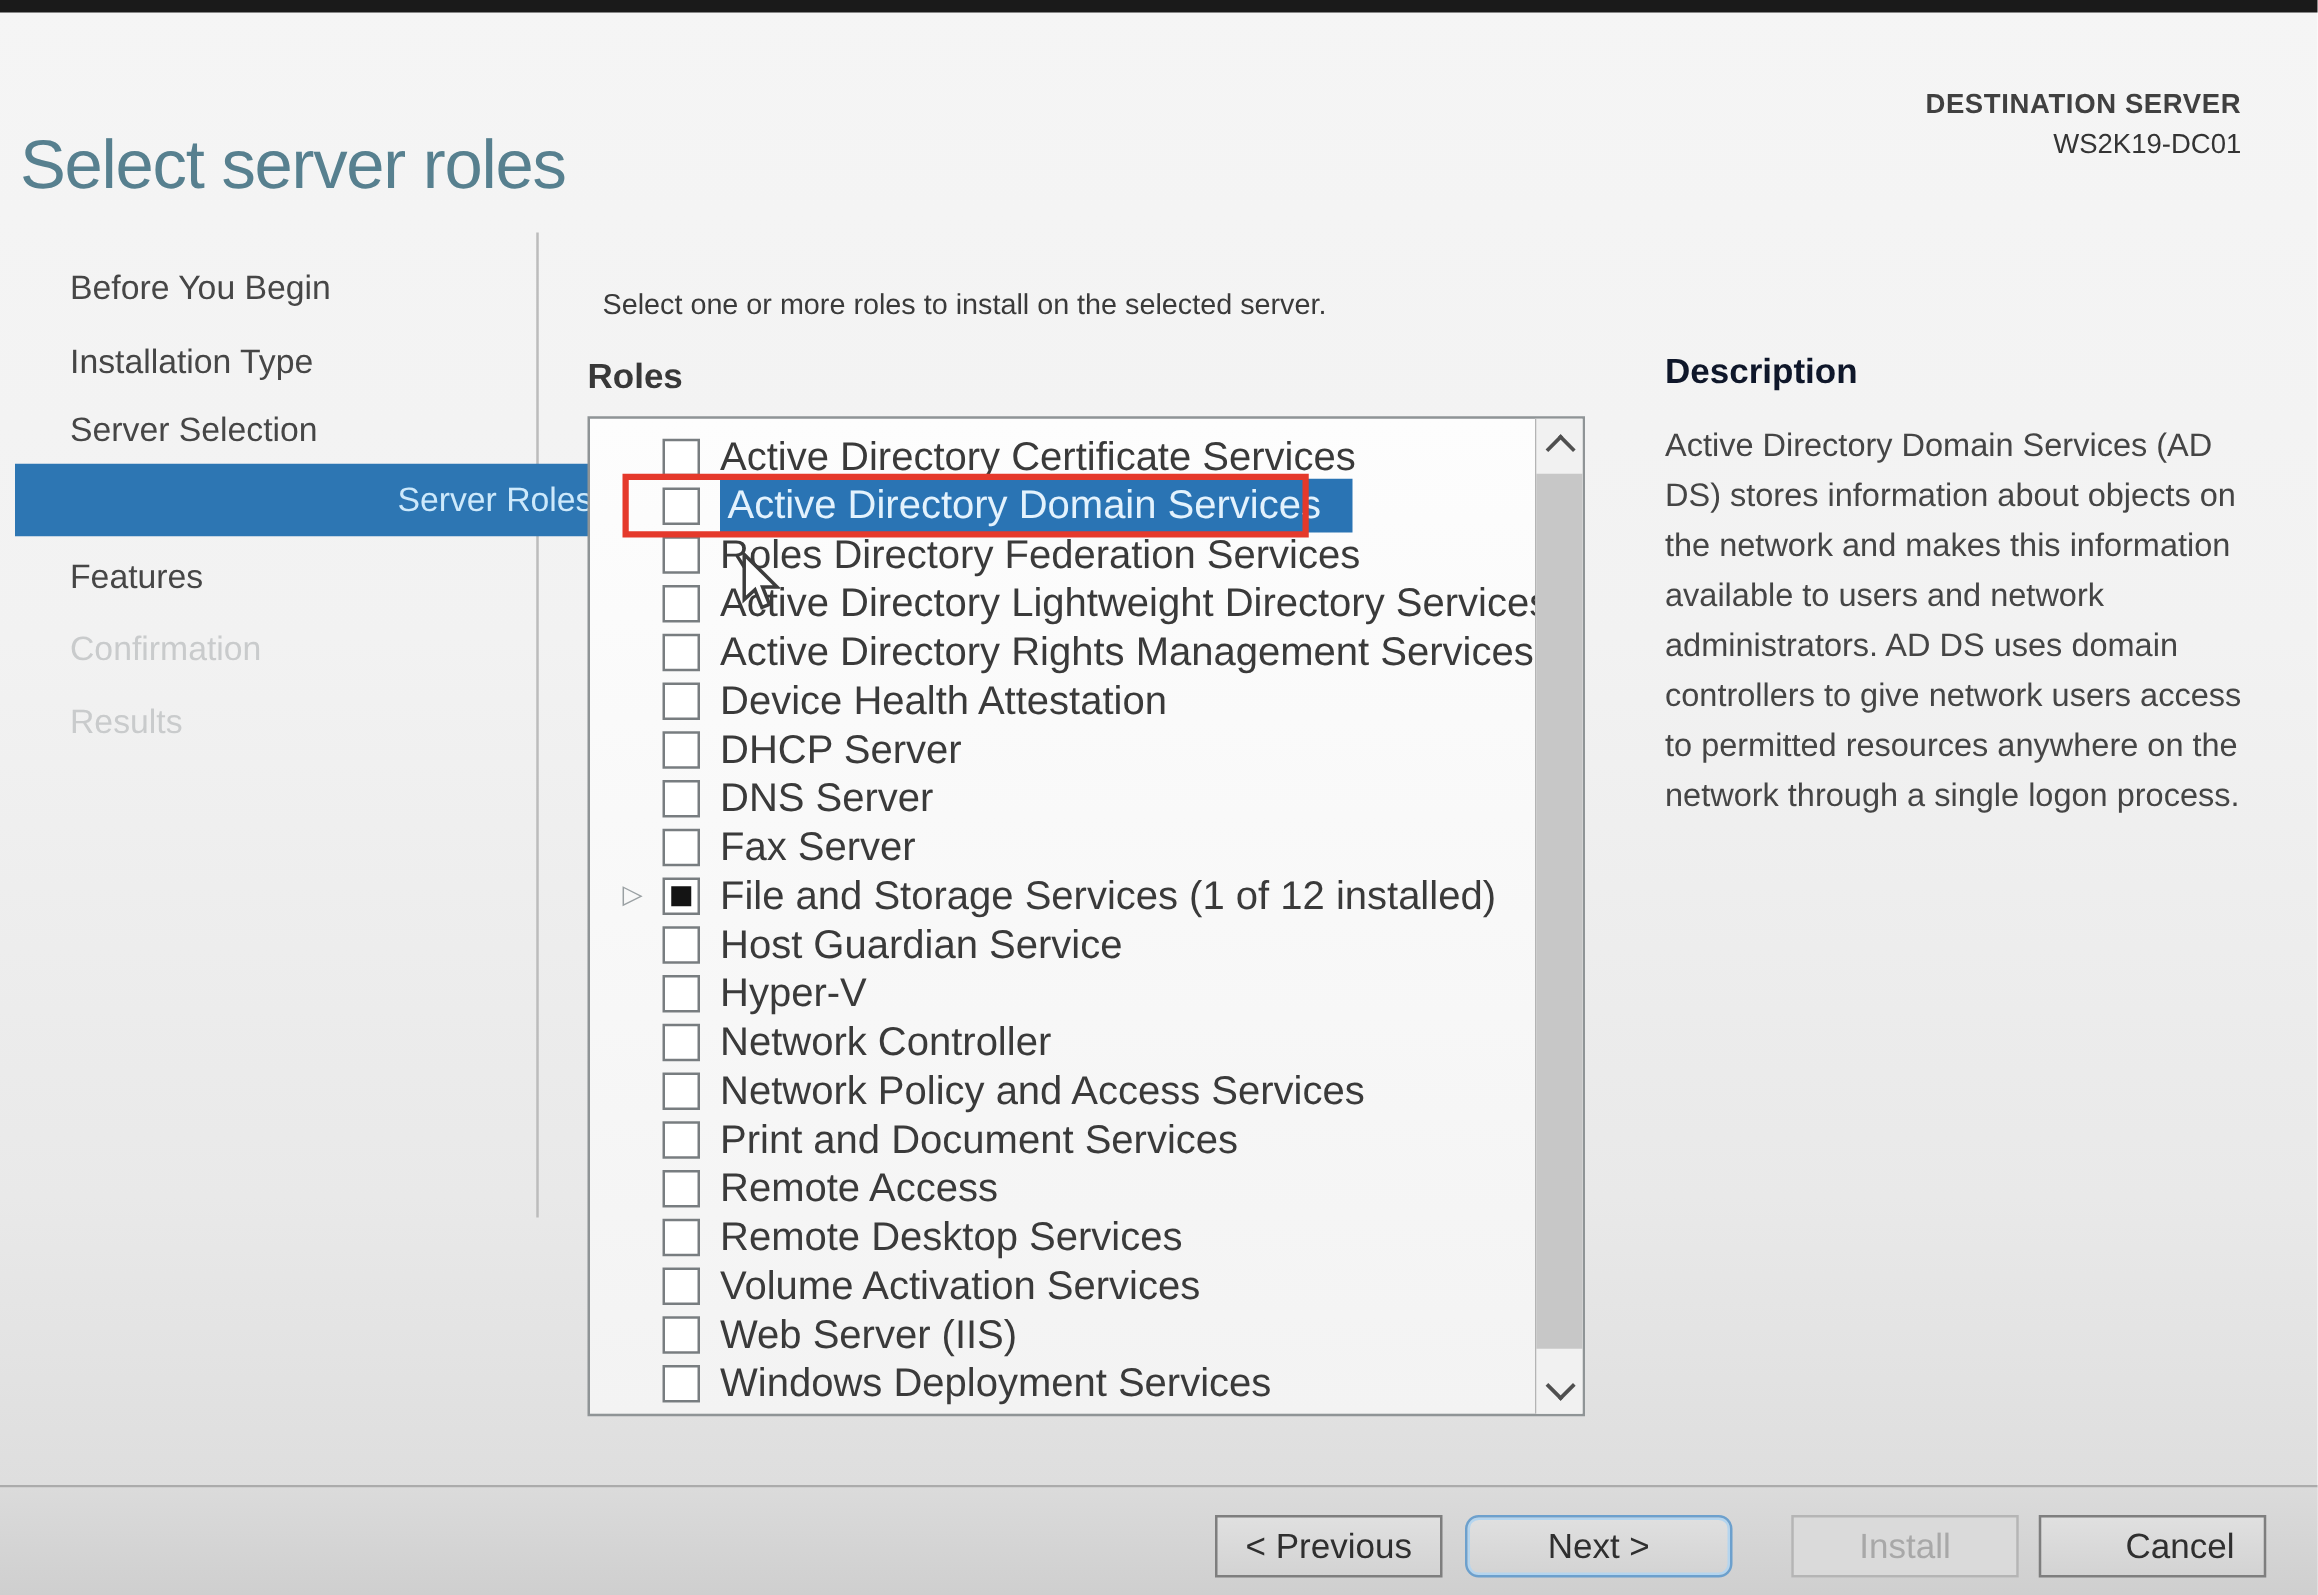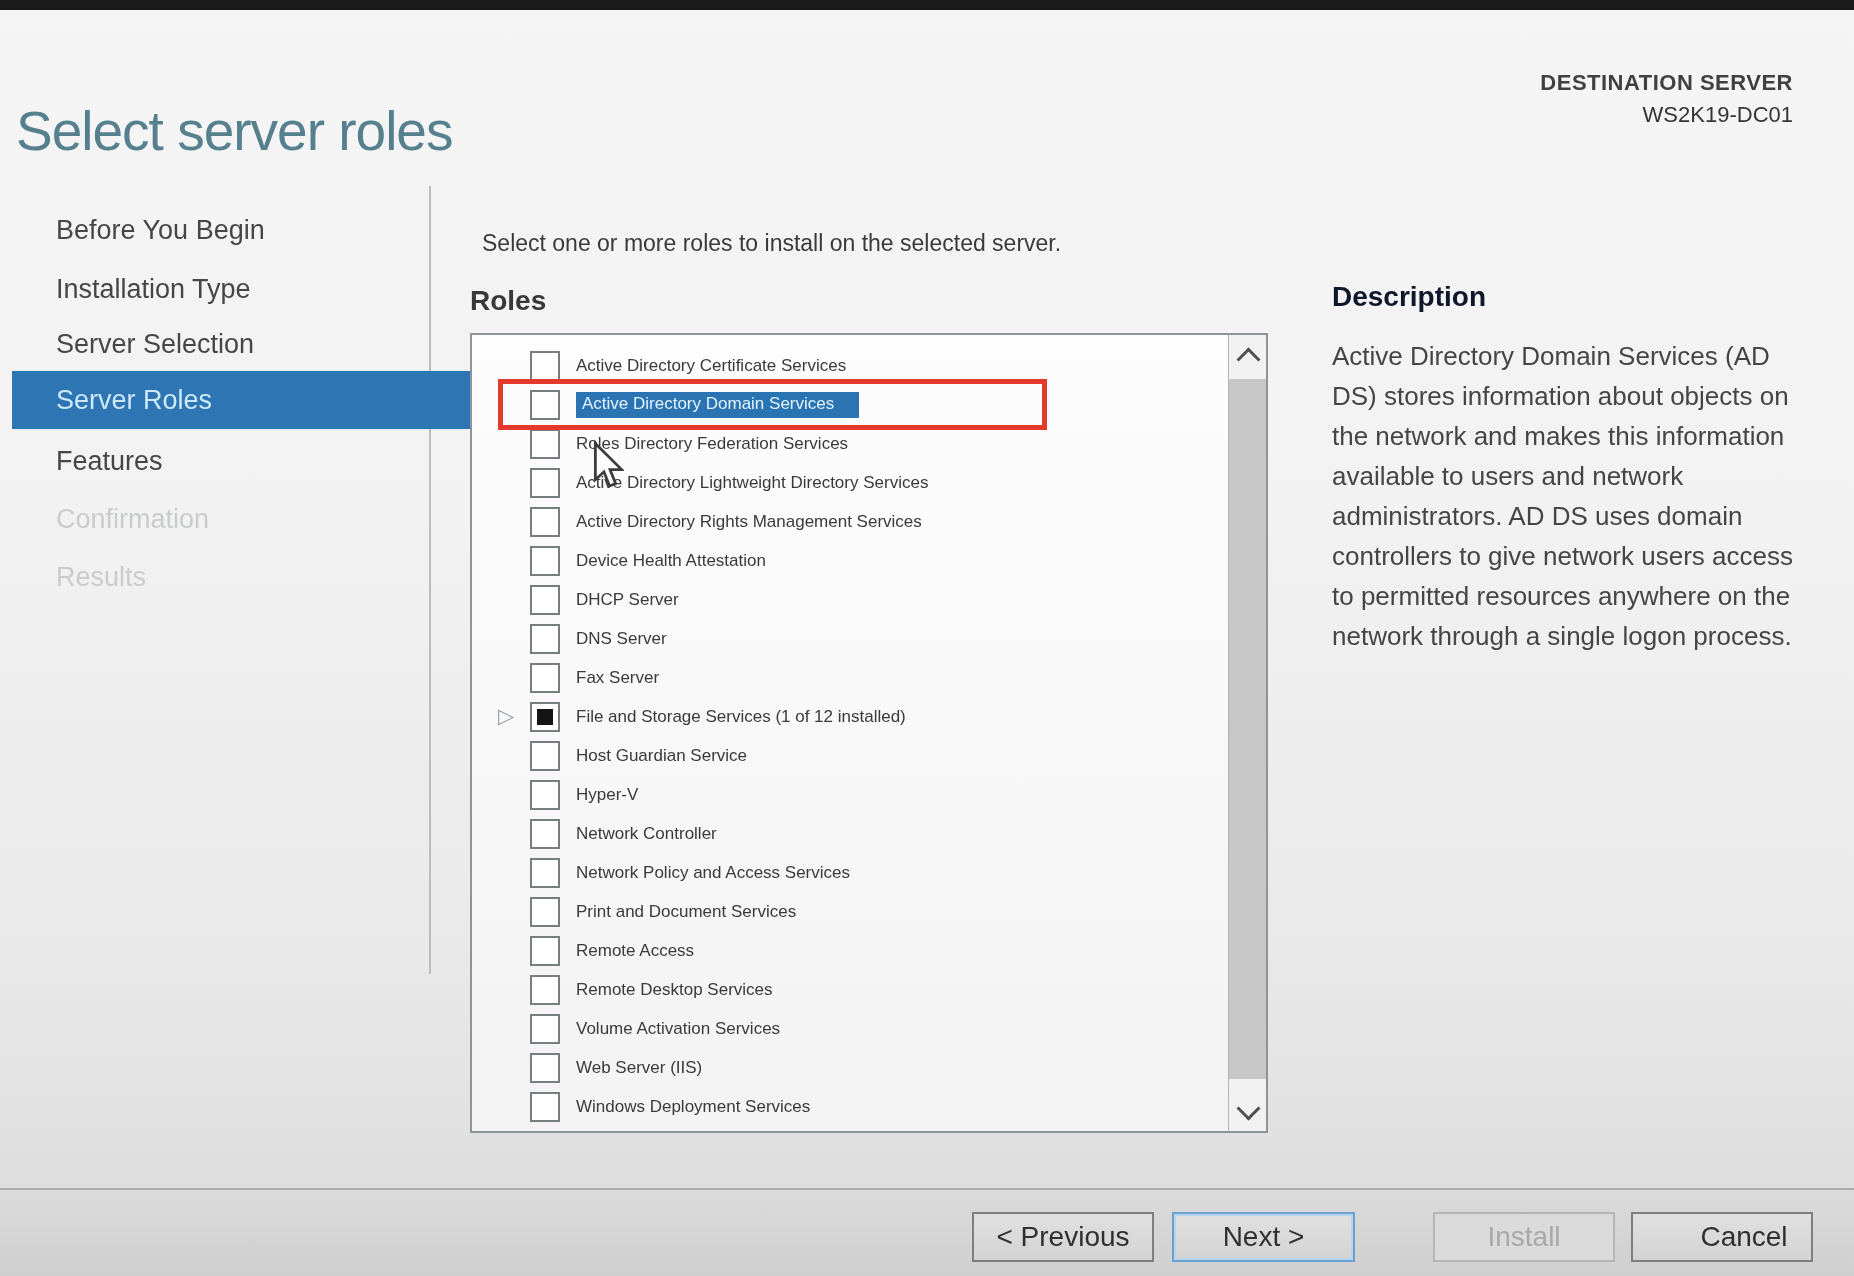--- a/index.html
+++ b/index.html
@@ -25,21 +25,21 @@
   .desc-body{position:absolute;left:1332px;top:336px;width:462px;font-size:26px;
     line-height:40px;color:#454545;}
   .listbox{position:absolute;left:470px;top:333px;width:798px;height:800px;
     border:2px solid #8f9496;background:linear-gradient(180deg,#fdfdfd,#f3f3f3);box-sizing:border-box;}
   .rows{position:absolute;left:0;top:0;right:38px;bottom:0;padding-top:11px;}
   .role-row{height:39px;display:flex;align-items:center;padding-left:58px;position:relative;}
   .expander{position:absolute;left:26px;top:4px;font-size:21px;color:#9aa0a3;line-height:30px;}
   .cb{width:30px;height:30px;box-sizing:border-box;border:2px solid #787d80;background:#fff;
     margin-right:16px;flex-shrink:0;position:relative;}
   .cb.partial::after{content:"";position:absolute;left:5px;top:5px;width:16px;height:16px;background:#141414;}
-  .role-label{font-size:17px;color:#3a3a3a;white-space:nowrap;}
+  .role-label{font-size:32px;color:#3a3a3a;white-space:nowrap;}
   .role-label.hl{background:#2a74b4;color:#e3f2fd;padding:2px 25px 4px 6px;}
   .red-annotation{position:absolute;left:26px;top:44px;width:549px;height:51px;
     border:5px solid #e5392b;box-sizing:border-box;z-index:5;}
   .vscroll{position:absolute;right:0;top:0;width:38px;height:100%;background:#f1f1f1;
     border-left:1px solid #b4b4b4;box-sizing:border-box;}
   .thumb{position:absolute;left:0;top:44px;width:100%;height:700px;background:#c7c7c7;}
   .chev{position:absolute;left:11px;width:14px;height:14px;
     border-left:3px solid #4f4f4f;border-top:3px solid #4f4f4f;}
   .chev.up{top:16px;transform:rotate(45deg);}
   .chev.down{bottom:14px;transform:rotate(225deg);}
@@ -64,21 +64,21 @@
   <div class="dest-label">DESTINATION SERVER</div>
   <div class="dest-server">WS2K19-DC01</div>
 </div>
 
 <div class="step-divider"></div>
 
 <nav>
     <div class="side-item enabled" style="top: 201px;">Before You Begin</div>
     <div class="side-item enabled" style="top: 260px;">Installation Type</div>
     <div class="side-item enabled" style="top: 315px;">Server Selection</div>
-    <div class="side-item selected" style="top: 371px;">Server Roles</div>
+    <div class="side-item selected" style="top: 371px; text-align: right;">Server Roles</div>
     <div class="side-item enabled" style="top: 432px;">Features</div>
     <div class="side-item disabled" style="top: 490px;">Confirmation</div>
     <div class="side-item disabled" style="top: 548px;">Results</div>
   </nav>
 
 <div class="instruction">Select one or more roles to install on the selected server.</div>
 
 <div class="roles-heading">Roles</div>
 
 <div class="listbox">
@@ -177,15 +177,15 @@
 <div class="desc-body">Active Directory Domain Services (AD DS) stores information about objects on the network and makes this information available to users and network administrators. AD DS uses domain controllers to give network users access to permitted resources anywhere on the network through a single logon process.</div>
 
 <svg class="cursor" width="32" height="48" viewBox="0 0 12 19">
   <path d="M1,1 L1,15.3 L4.4,12.2 L6.6,17.8 L9,16.8 L6.8,11.3 L11.4,11.3 Z" fill="#fdfdfd" stroke="#3c3c3c" stroke-width="1.1"></path>
 </svg>
 
 <div class="footer-line"></div>
 <div class="footer"></div>
 
 <div class="wiz-btn enabled" style="left: 972px; width: 182px;">&lt; Previous</div>
-<div class="wiz-btn focused" style="left: 1172px; width: 183px;">Next &gt;</div>
+<div class="wiz-btn focused" style="left: 1172px; width: 214px; border-radius: 11px;">Next &gt;</div>
 <div class="wiz-btn disabled" style="left: 1433px; width: 182px;">Install</div>
 <div class="wiz-btn enabled" style="left: 1631px; width: 182px; padding-left: 44px;">Cancel</div>
 
 </body></html>

